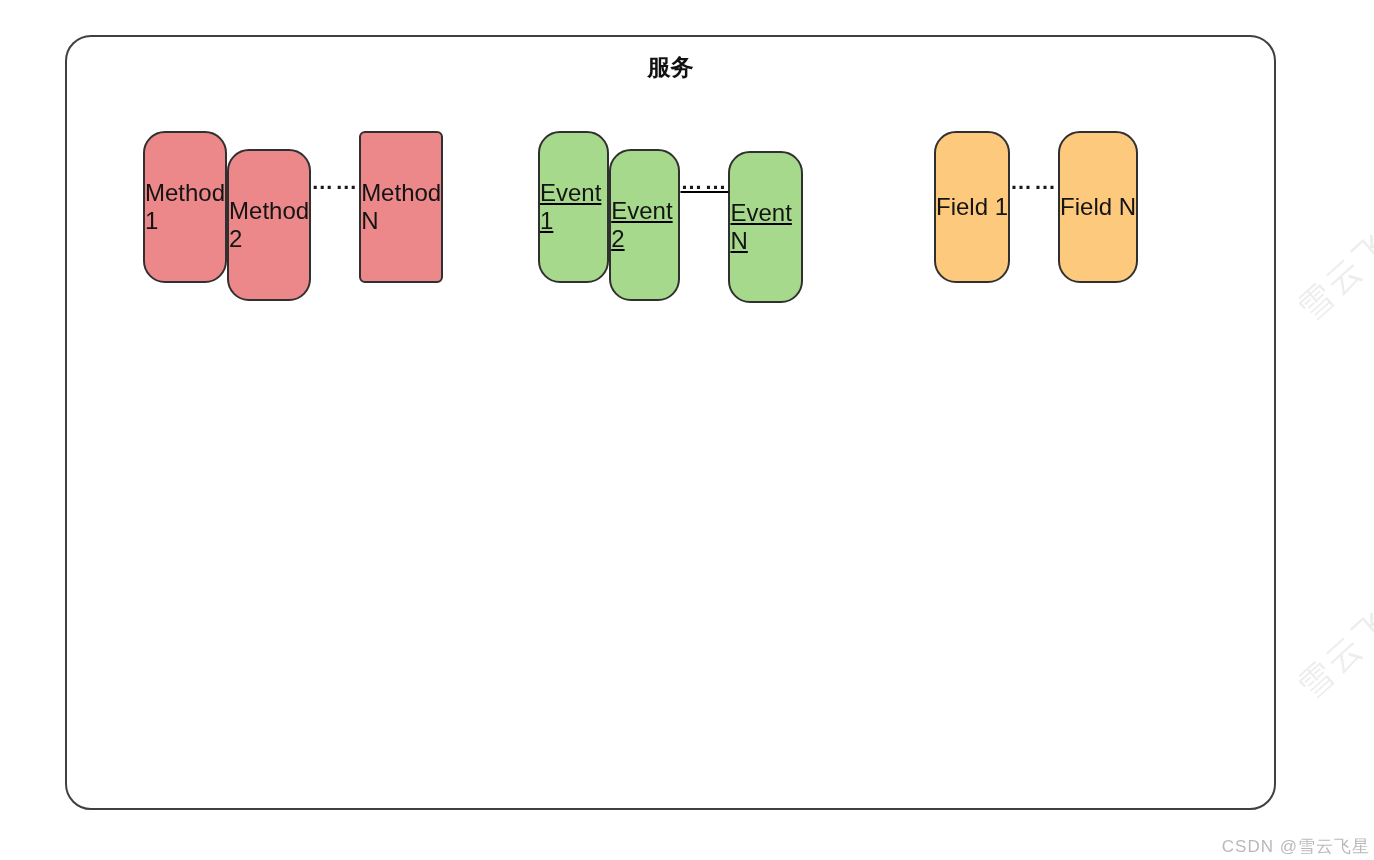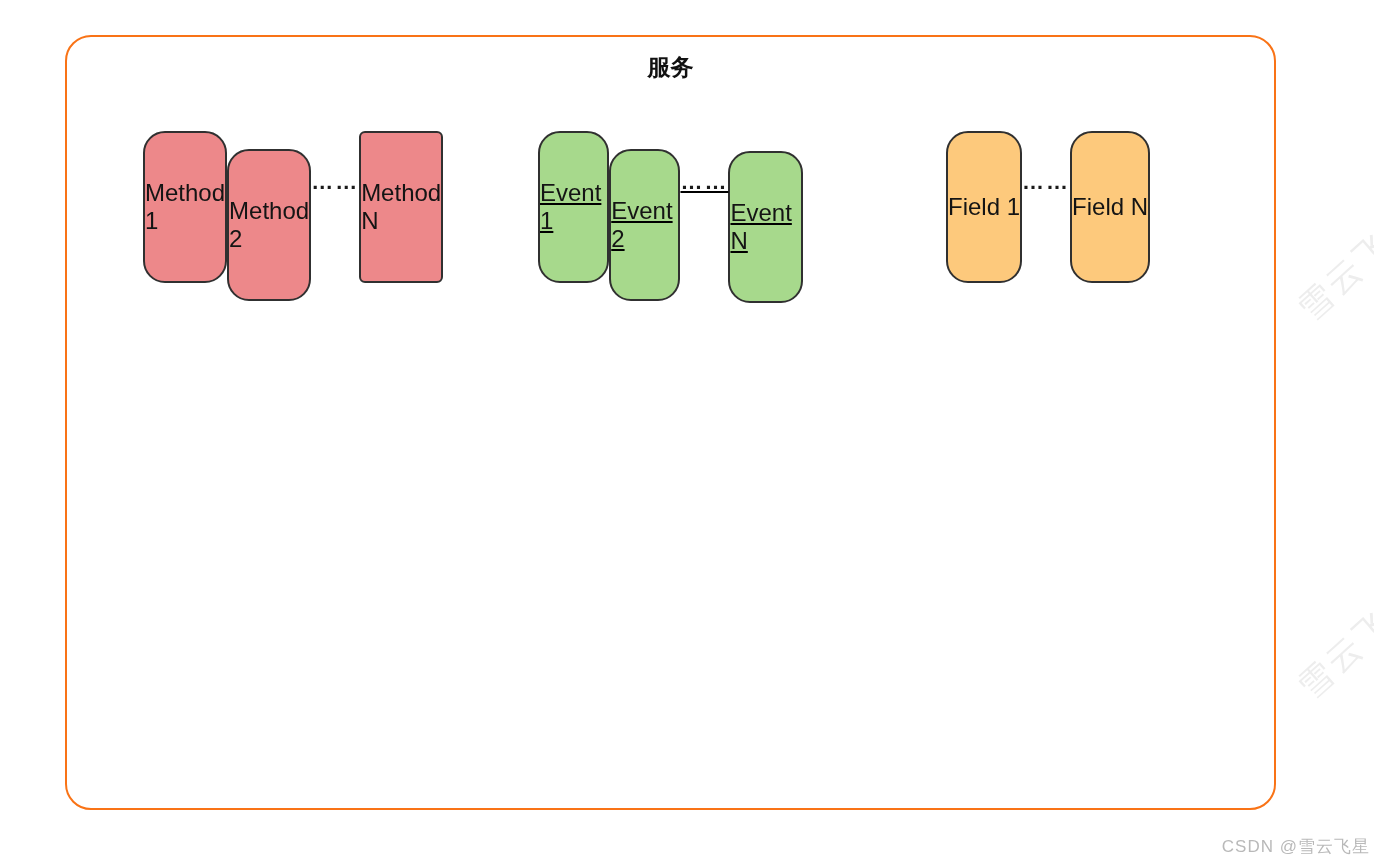--- a/index.html
+++ b/index.html
@@ -11,21 +11,21 @@
     overflow: hidden;
     font-family: "Liberation Sans", sans-serif;
   }
   .service {
     position: absolute;
     left: 65px;
     top: 35px;
     width: 1211px;
     height: 775px;
     box-sizing: border-box;
-    border: 2px solid #f97316;
+    border: 2px solid #404040;
     border-radius: 26px;
     background: #ffffff;
   }
   .service-title {
     position: absolute;
     top: 15px;
     left: 0;
     width: 100%;
     text-align: center;
     font-size: 23px;
@@ -104,21 +104,21 @@
     <div class="col col-events">
       <div class="node" style="background: rgb(167, 217, 140);">Event 1</div>
       <div class="node" style="background: rgb(167, 217, 140);">Event 2</div>
       <div class="dots">
           <span>……</span>
         </div>
       <div class="node" style="background: rgb(167, 217, 140); margin-top: 20px;">Event N</div>
     </div>
 
     <div class="col col-fields">
-      <div class="node" style="background: rgb(253, 201, 124); margin-left: 12px;">Field 1</div>
+      <div class="node" style="background: rgb(253, 201, 124);">Field 1</div>
       <div class="dots">
           <span>……</span>
         </div>
       <div class="node" style="background: rgb(253, 201, 124);">Field N</div>
     </div>
   </div>
 
   <div class="watermark wm1">雪云飞星</div>
   <div class="watermark wm2">雪云飞星</div>
   <div class="credit">CSDN @雪云飞星</div>

